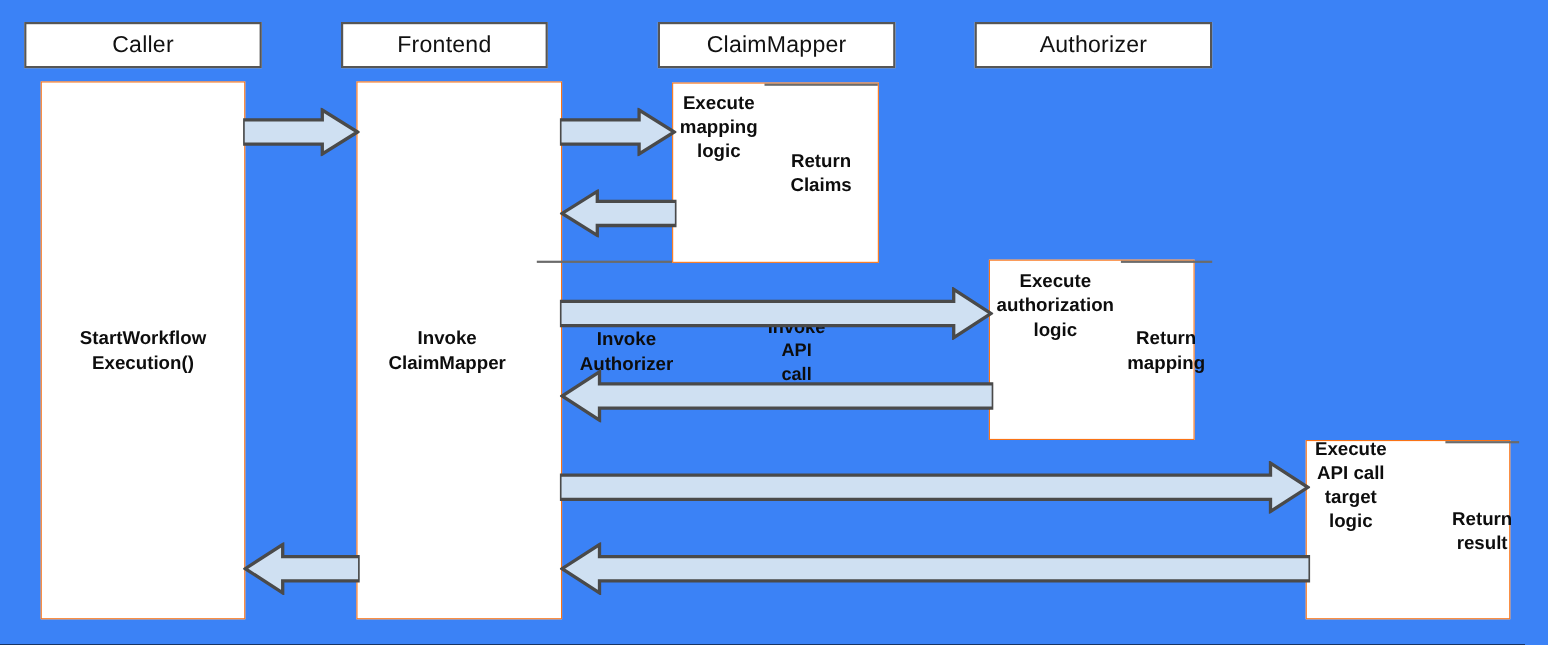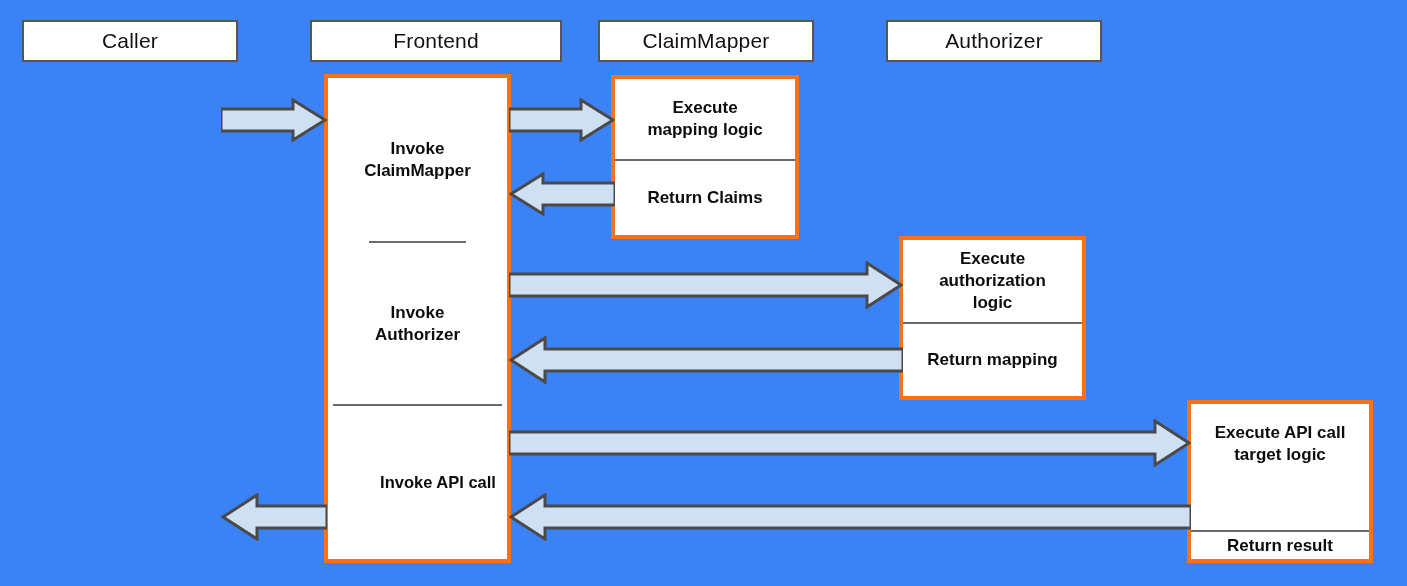--- a/index.html
+++ b/index.html
@@ -30,24 +30,24 @@
     color: #111111;
     font-size: 21px;
     font-weight: 400;
     letter-spacing: 0.2px;
   }
 
   
   .activation {
     position: absolute;
     background: #ffffff;
-    border: 4px solid #f97316;
+    border: 1px solid #f97316;
     box-sizing: border-box;
     display: flex;
-    flex-direction: column;
+    flex-direction: row;
   }
   .act-cell {
     flex: 1 1 auto;
     display: flex;
     align-items: center;
     justify-content: center;
     text-align: center;
     color: #0d0d0d;
     font-size: 17px;
     font-weight: 700;
@@ -68,33 +68,37 @@
 </style>
 </head>
 <body>
 
 <div id="canvas">
 
   <div class="participant-header" style="left:22px; top:20px; width:216px; height:42px;">
     <span>Caller</span>
   </div>
 
-  <div class="participant-header" style="left:310px; top:20px; width:252px; height:42px;">
+  <div class="participant-header" style="left:310px; top:20px; width:188px; height:42px;">
     <span>Frontend</span>
   </div>
 
   <div class="participant-header" style="left:598px; top:20px; width:216px; height:42px;">
     <span>ClaimMapper</span>
   </div>
 
   <div class="participant-header" style="left:886px; top:20px; width:216px; height:42px;">
     <span>Authorizer</span>
   </div>
 
 
+  <div class="activation" style="left:37px; top:74px; width:186px; height:489px;">
+    <div class="act-cell" style="white-space: pre-line;">StartWorkflow
+Execution()</div>
+  </div>
 
   <div class="activation" style="left:324px; top:74px; width:187px; height:489px;align-items:center;">
     <div class="act-cell" style="white-space: pre-line; height:163px; flex:0 0 163px;">Invoke
 ClaimMapper</div>
     <div class="act-cell" style="white-space: pre-line; height:163px; flex:0 0 163px;">Invoke
 Authorizer</div>
     <div class="act-cell small" style="white-space: pre-line; flex:1 1 auto;padding-left:47px;">Invoke API call</div>
   </div>
 
   <div class="activation" style="left:611px; top:75px; width:188px; height:164px;">

